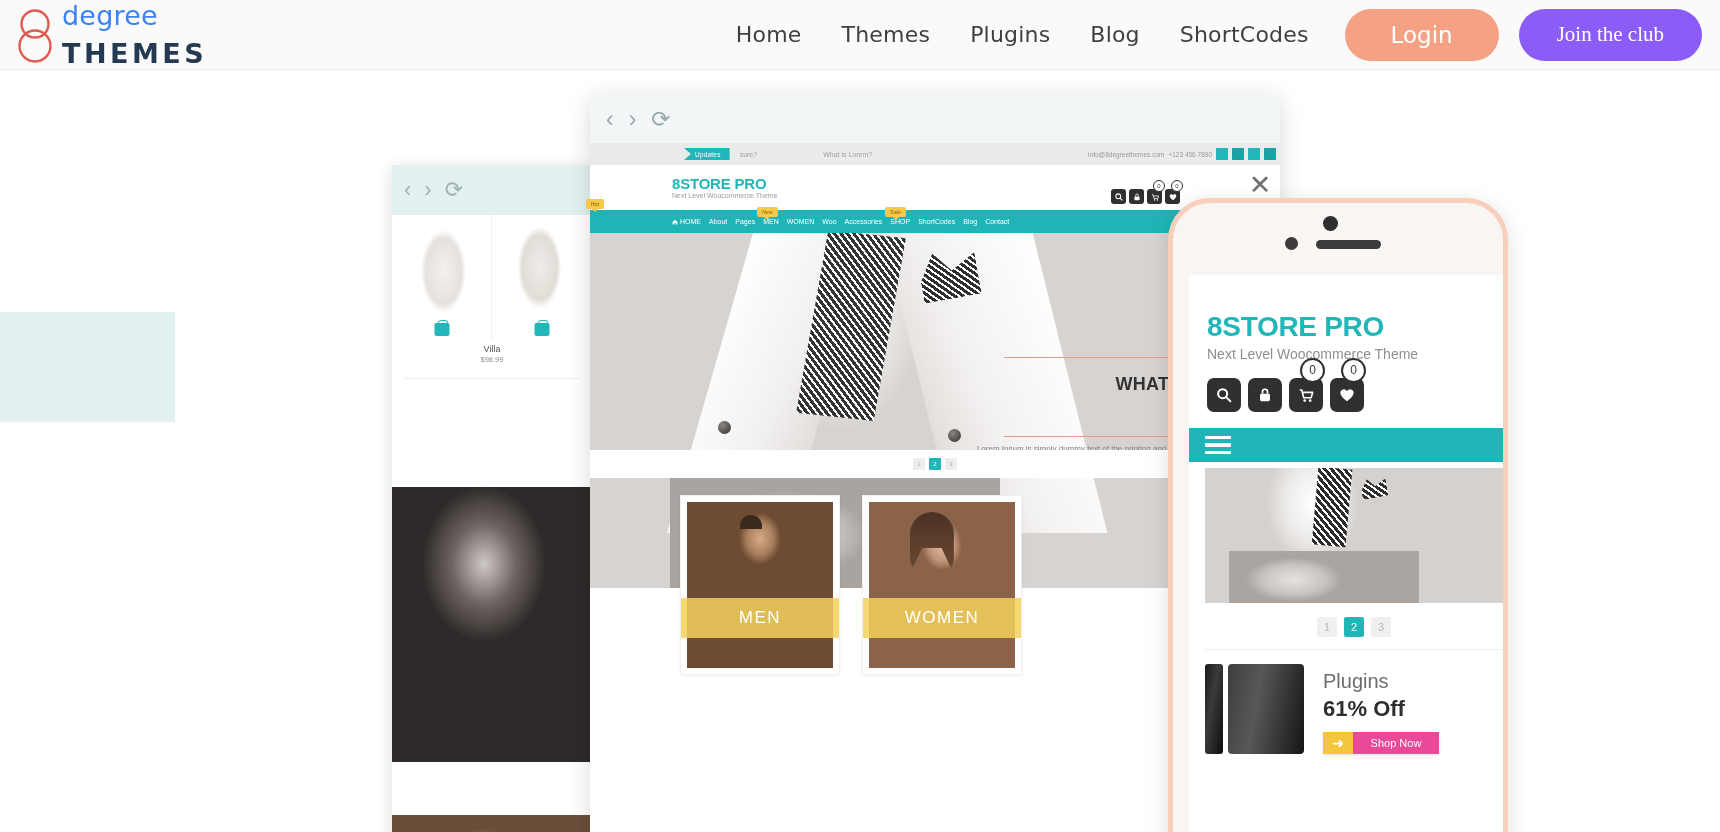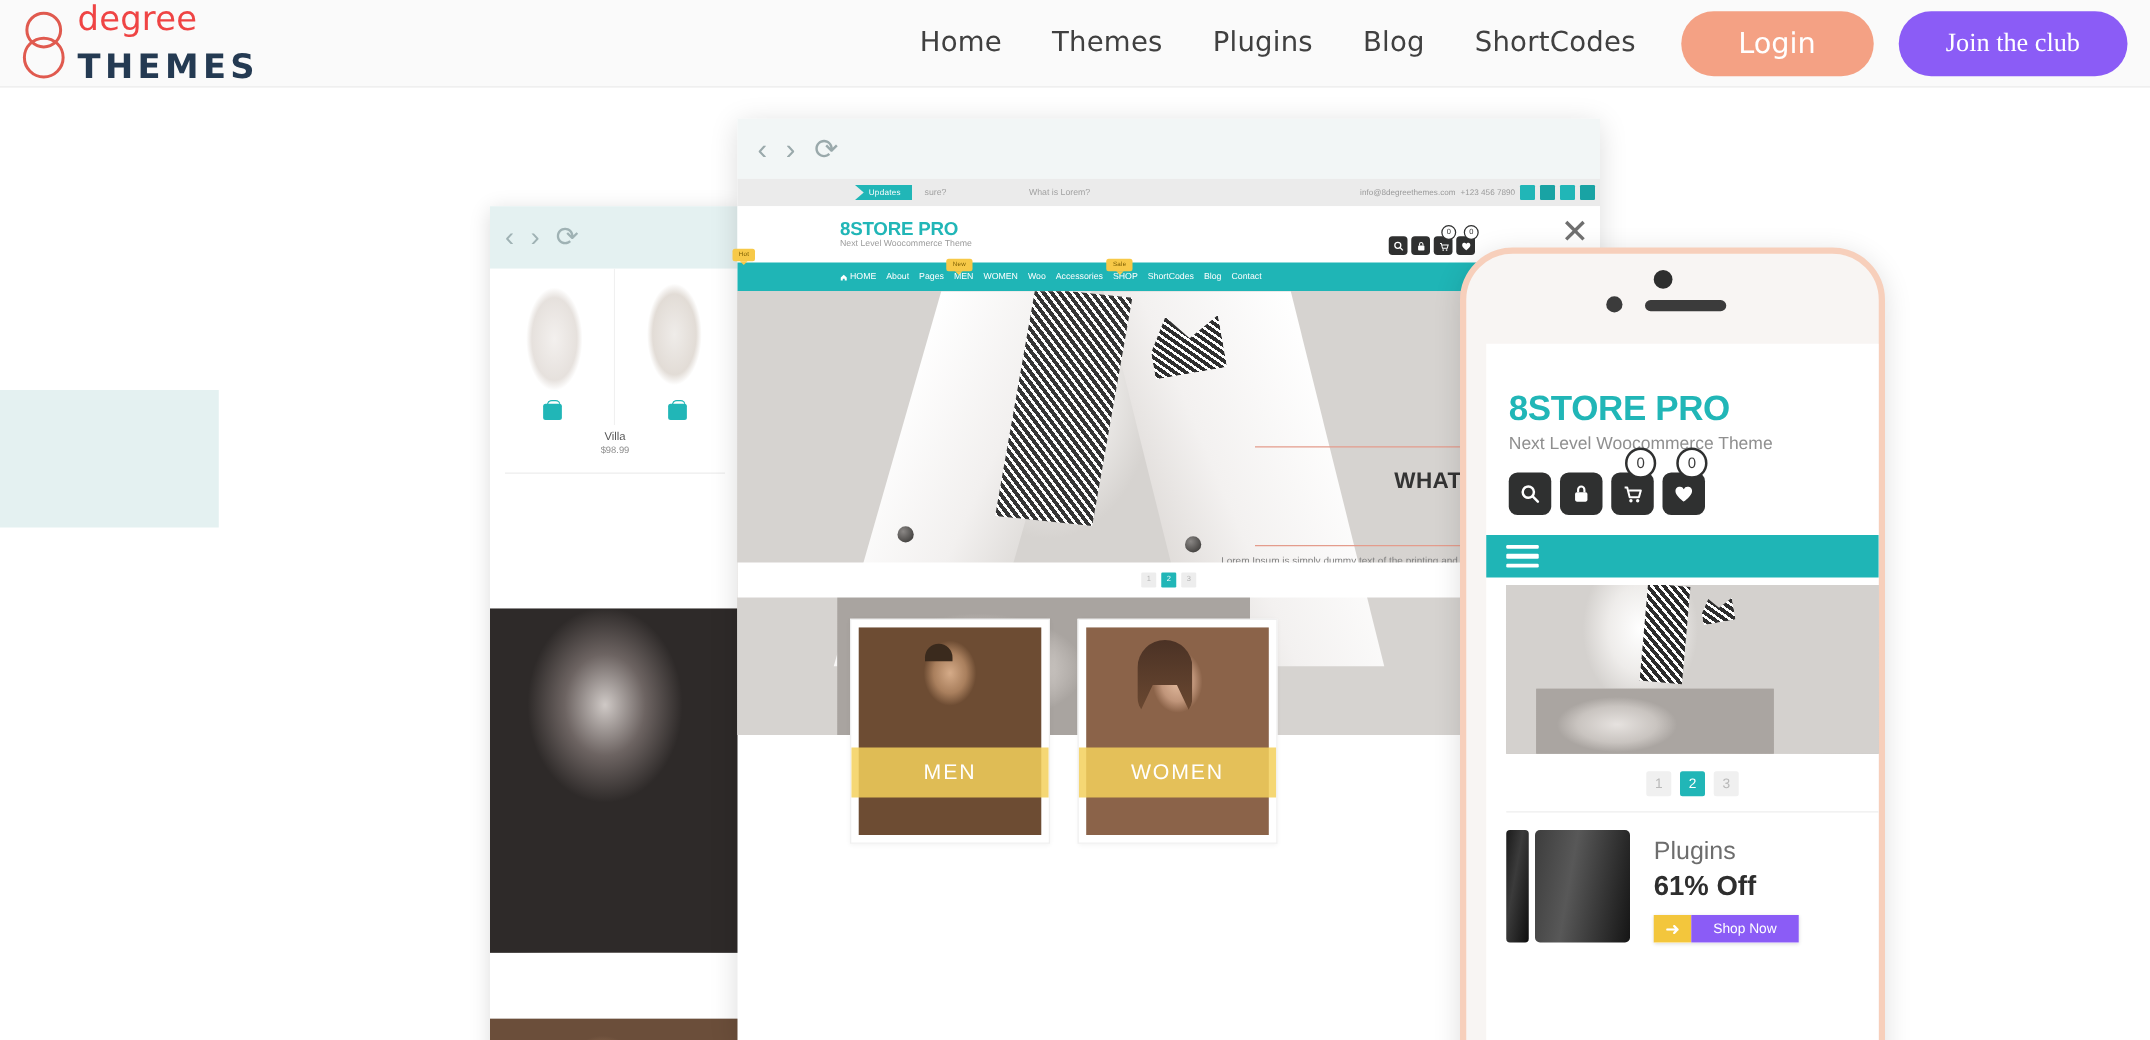--- a/index.html
+++ b/index.html
@@ -16,21 +16,21 @@
     width: 1720px; height: 70px;
     background: #fafafa;
     border-bottom: 1px solid #ececec;
     display: flex; align-items: center;
     z-index: 100;
   }
   .brand { display: flex; align-items: center; margin-left: 4px; }
   .brand-mark { width: 62px; height: 62px; position: relative; flex: none; }
   .brand-words { display: flex; flex-direction: column; margin-left: -4px; line-height: 1; }
   .brand-degree {
-    font-size: 27px; color: #ef4444; letter-spacing: .2px;
+    font-size: 27px; color: #3b82f6; letter-spacing: .2px;
     font-family: "DejaVu Sans", sans-serif; font-weight: 400;
     margin-bottom: 11px;
   }
   .brand-themes {
     font-size: 27px; color: #243a52; letter-spacing: 3.5px;
     font-weight: 700; font-family: "DejaVu Sans", sans-serif;
   }
 
   .main-nav { margin-left: auto; display: flex; align-items: center; }
   .nav-link {
@@ -455,21 +455,21 @@
   .ph-promo-t2 { font-size: 22px; color: #2e2e2e; font-weight: 700; margin-top: 3px; }
   .shop-now {
     margin-top: 10px; display: flex; align-items: stretch; width: 116px;
     box-shadow: 0 1px 3px rgba(0,0,0,.14); cursor: pointer;
   }
   .shop-now-arrow {
     width: 30px; background: #f3c63c; display: flex; align-items: center; justify-content: center;
     color: #ffffff; font-size: 14px;
   }
   .shop-now-label {
-    flex: 1; background: #8b5cf6; color: #ffffff; font-size: 11px;
+    flex: 1; background: #ec4899; color: #ffffff; font-size: 11px;
     display: flex; align-items: center; justify-content: center; padding: 5px 0;
   }
 
   
   .close-btn {
     position: absolute; left: 1245px; top: 100px;
     width: 30px; height: 30px; cursor: pointer; z-index: 60;
     color: #6f6f6f; font-size: 27px; line-height: 30px; text-align: center;
     font-weight: 300;
   }

